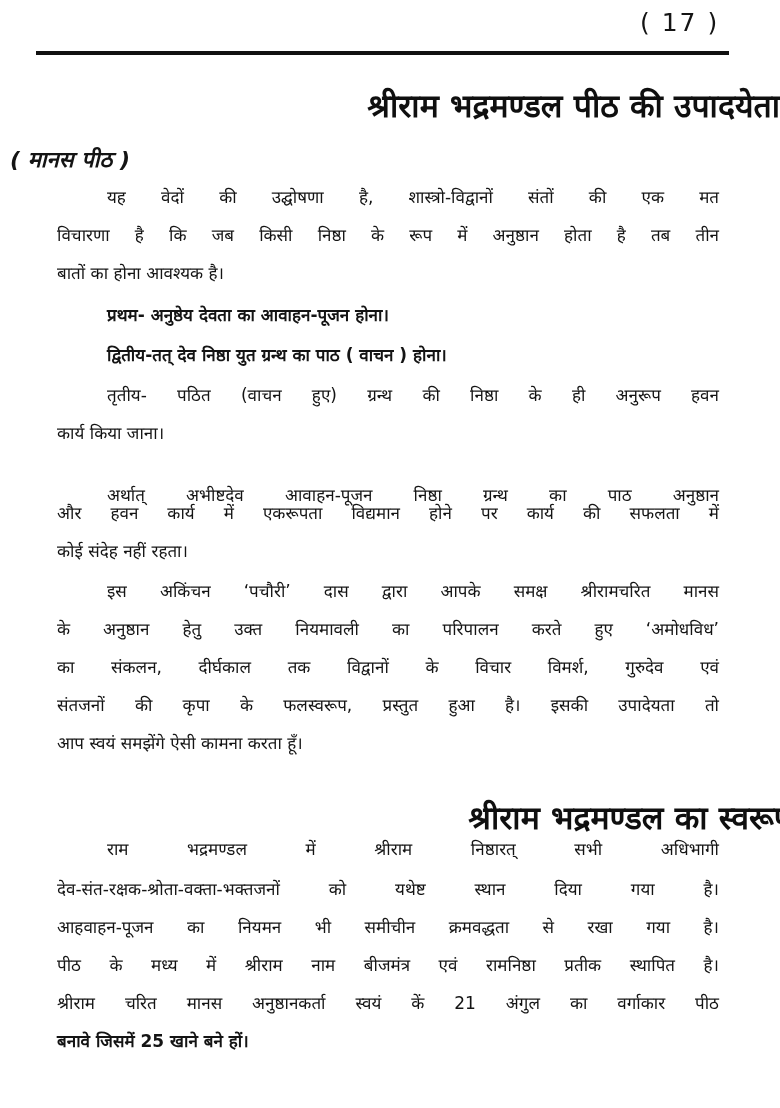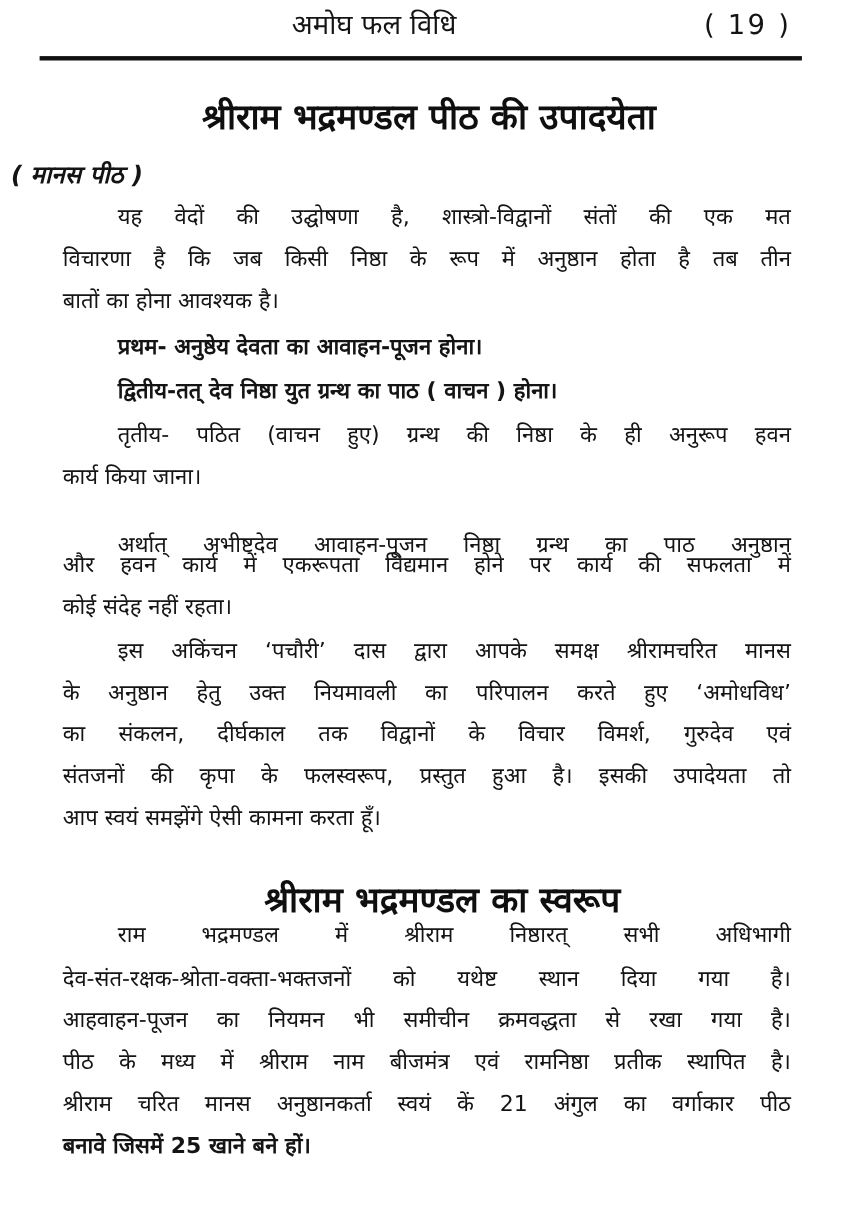--- a/index.html
+++ b/index.html
@@ -44,56 +44,55 @@
       left: 36px;
       top: 51px;
       width: 693px;
       height: 4px;
       background: #111111;
     }
     .section-title {
       position: absolute;
       left: 0;
       width: 780px;
-      text-align: center;
+      text-align: right;
       font-weight: bold;
       font-size: 32px;
       line-height: 44px;
       color: #0f0f0f;
     }
     .subtitle {
       position: absolute;
       left: 10px;
       width: 780px;
       font-weight: bold;
       font-size: 22px;
       line-height: 32px;
       font-style: italic;
     }
     .line {
       position: absolute;
       left: 57px;
       width: 662px;
-      font-size: 20px;
+      font-size: 17px;
       line-height: 38px;
       white-space: nowrap;
       text-align: justify;
       text-align-last: justify;
     }
     .line.indent { left: 107px; width: 612px; }
     .line.last { text-align-last: left; }
     .line.bold { font-weight: bold; }
     .line.b-indent { left: 107px; width: auto; text-align-last: left; }
   </style>
 </head>
 <body>
 
 <div class="page-header">
-  <div class="running-title">अमोघ फल विधि</div>
-  <div class="page-number">( 19 )</div>
+  <div class="page-number">( 17 )</div>
   <div class="header-rule"></div>
 </div>
 
 <main>
   <section>
     <h1 class="section-title" style="top:84px; margin:0;">श्रीराम भद्रमण्डल पीठ की उपादयेता</h1>
     <div class="subtitle" style="top:144px;">( मानस पीठ )</div>
 
     <div>
       <div class="line indent" style="top:178px;">यह वेदों की उद्घोषणा है, शास्त्रो-विद्वानों संतों की एक मत</div>

